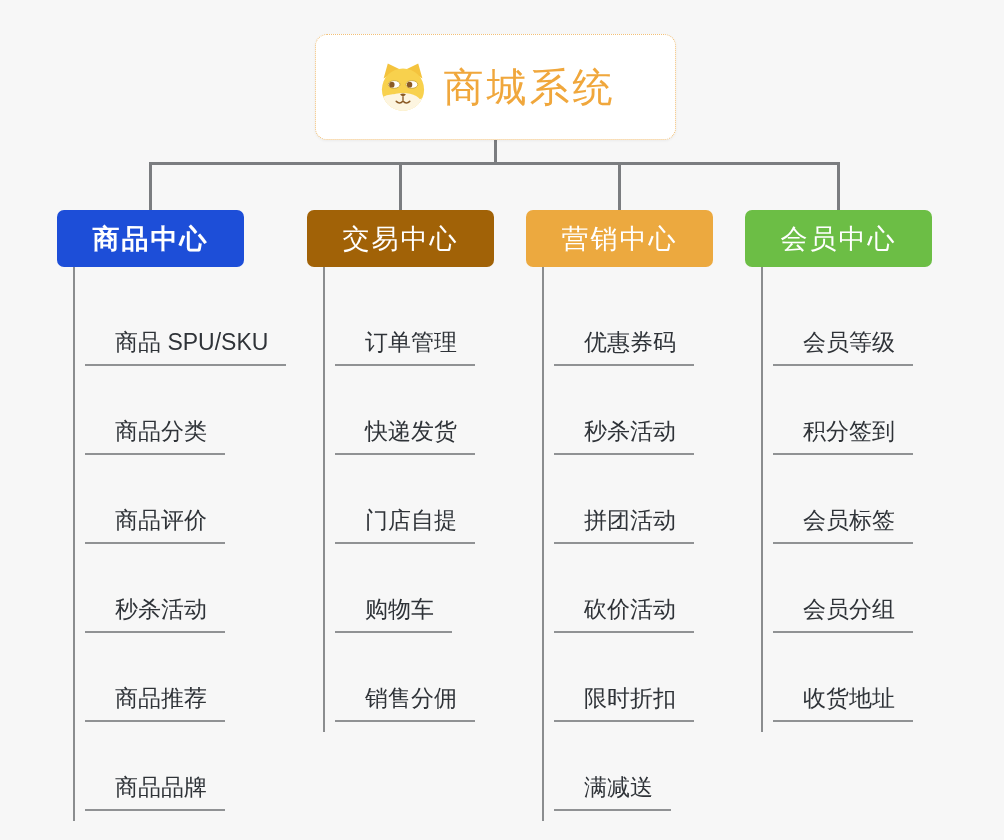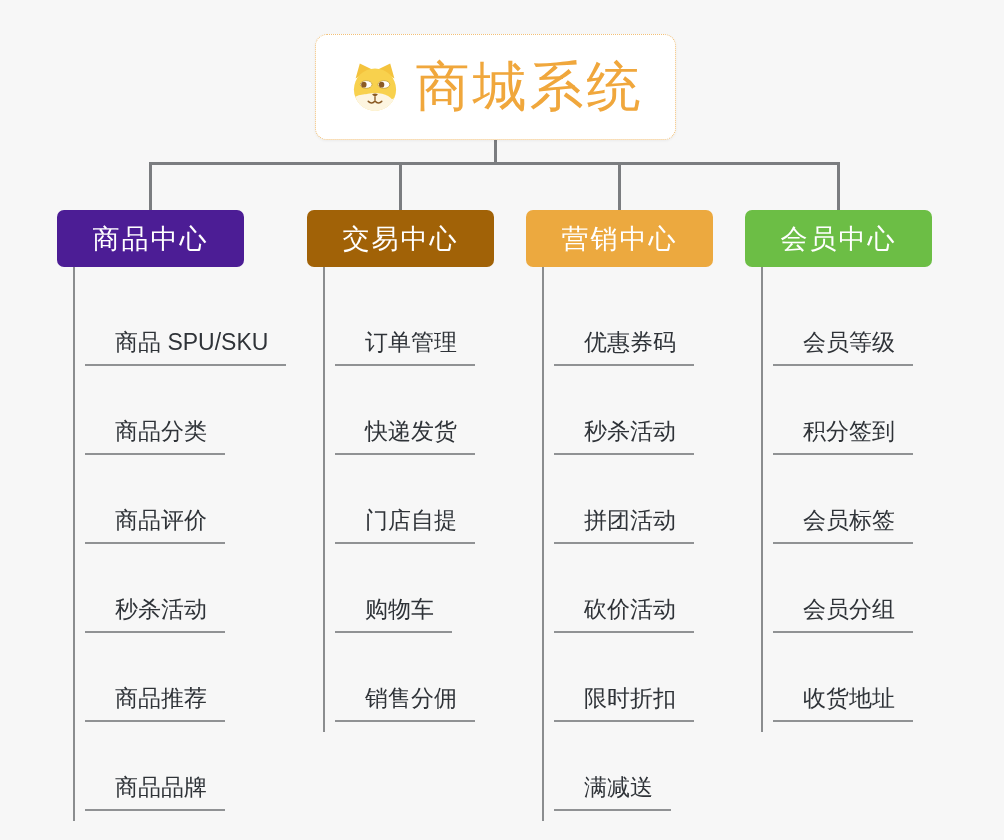--- a/index.html
+++ b/index.html
@@ -6,21 +6,21 @@
   .canvas{position:relative;width:1004px;height:840px;background:#f7f7f7;overflow:hidden;}
 
   .connectors{position:absolute;left:0;top:0;width:1004px;height:840px;pointer-events:none;}
 
   .root-node{
     position:absolute;left:315px;top:34px;width:361px;height:106px;
     background:#ffffff;border:1px dotted #f2c077;border-radius:12px;
     display:flex;align-items:center;justify-content:center;gap:14px;
     box-shadow:0 1px 3px rgba(0,0,0,0.05);box-sizing:border-box;
   }
-  .root-title{font-size:54px;letter-spacing:3px;color:#f0a73c;white-space:nowrap;}
+  .root-title{font-size:40px;letter-spacing:3px;color:#f0a73c;white-space:nowrap;}
   .dog-icon{width:54px;height:54px;flex:0 0 auto;}
 
   .branches{position:absolute;left:0;top:210px;width:1004px;}
   .branch{position:absolute;top:0;}
   .branch:nth-child(1){left:57px;}
   .branch:nth-child(2){left:307px;}
   .branch:nth-child(3){left:526px;}
   .branch:nth-child(4){left:745px;}
 
   .branch-header{
@@ -69,21 +69,21 @@
       </g>
       <path d="M28.5 41 Q32 38.5 35.5 41 Q32 45 28.5 41 Z" fill="#8a5a25"></path>
       <path d="M32 43.5 V47" stroke="#8a5a25" stroke-width="1.6" fill="none" stroke-linecap="round"></path>
       <path d="M24 49 Q28 53 32 48.5 Q36 53 40 49" stroke="#8a5a25" stroke-width="1.8" fill="none" stroke-linecap="round"></path>
     </svg>
     <span class="root-title">商城系统</span>
   </div>
 
   <div class="branches" id="branches">
       <section class="branch">
-        <div class="branch-header" style="background: #4c1d95;">
+        <div class="branch-header" style="background: #1d4ed8; font-weight: bold;">
           <span>商品中心</span>
         </div>
         <ul class="branch-items">
           <li class="branch-item-row">
             <span class="branch-item">商品 SPU/SKU</span>
           </li>
           <li class="branch-item-row">
             <span class="branch-item">商品分类</span>
           </li>
           <li class="branch-item-row">

